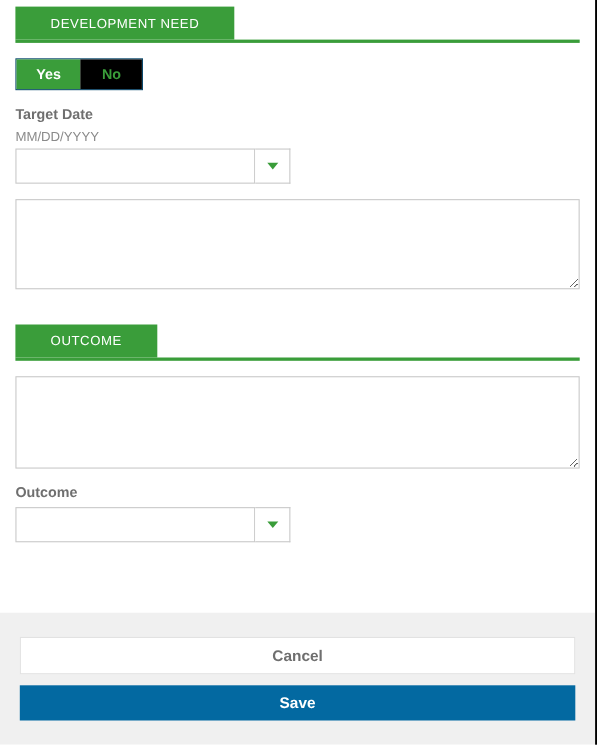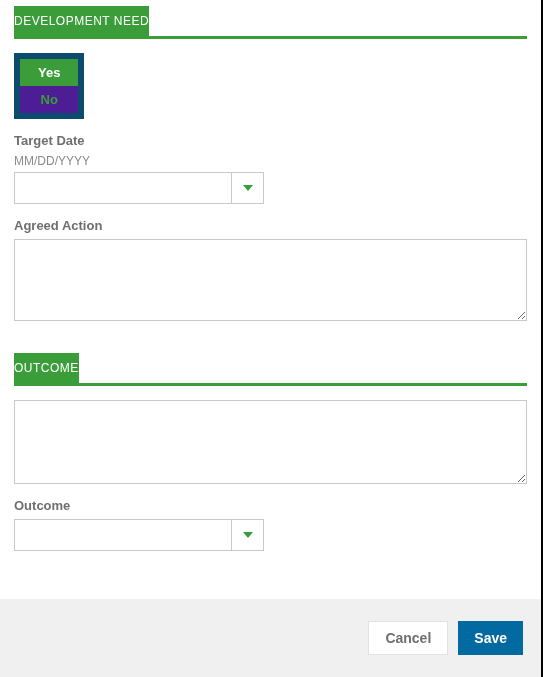--- a/index.html
+++ b/index.html
@@ -23,43 +23,42 @@
       border-bottom: 3px solid #3a9d3a;
       display: flex;
       margin-top: 6px;
     }
     .section-tab {
       background: #3a9d3a;
       color: #fff;
       font-size: 12px;
       font-weight: 500;
       letter-spacing: 0.5px;
-      padding: 8px 0;
+      padding: 8px 32px;
       display: inline-block;
     }
     .field-block {
       margin-top: 14px;
     }
     .field-label {
       color: #6f6f6f;
       font-size: 13px;
       font-weight: 600;
       margin-bottom: 6px;
       display: block;
     }
     .toggle-group {
       display: inline-flex;
-      border: 6px solid #0c4a6e;
-      flex-direction: column;
+      border: 1px solid #0c4a6e;
     }
     .toggle-btn {
       font-size: 13px;
       font-weight: 600;
       padding: 6px 18px;
-      background: #4c1d95;
+      background: #000000;
       color: #3a9d3a;
       border: none;
       cursor: pointer;
       min-width: 56px;
       text-align: center;
     }
     .toggle-btn.active {
       background: #3a9d3a;
       color: #fff;
     }
@@ -117,22 +116,22 @@
       height: 26px;
     }
     .footer {
       position: absolute;
       bottom: 0;
       left: 0;
       right: 0;
       background: #f0f0f0;
       padding: 22px 18px;
       display: flex;
-      justify-content: flex-end;
       gap: 10px;
+      flex-direction: column;
     }
     .btn {
       font-size: 14px;
       font-weight: 600;
       padding: 8px 16px;
       border: none;
       cursor: pointer;
     }
     .btn-cancel {
       background: #fff;
@@ -165,21 +164,20 @@
     <span class="date-hint">MM/DD/YYYY</span>
     <div class="combo">
       <input type="text" class="combo-input" value="" style="">
       <button class="combo-btn">
         <span class="caret-down"></span>
       </button>
     </div>
   </div>
 
   <div class="field-block">
-    <span class="field-label">Agreed Action</span>
     <textarea class="textarea" style=""></textarea>
   </div>
 
   <div class="section-gap"></div>
 
   <div class="section-tab-row">
     <div class="section-tab">OUTCOME</div>
   </div>
 
   <div class="field-block">

